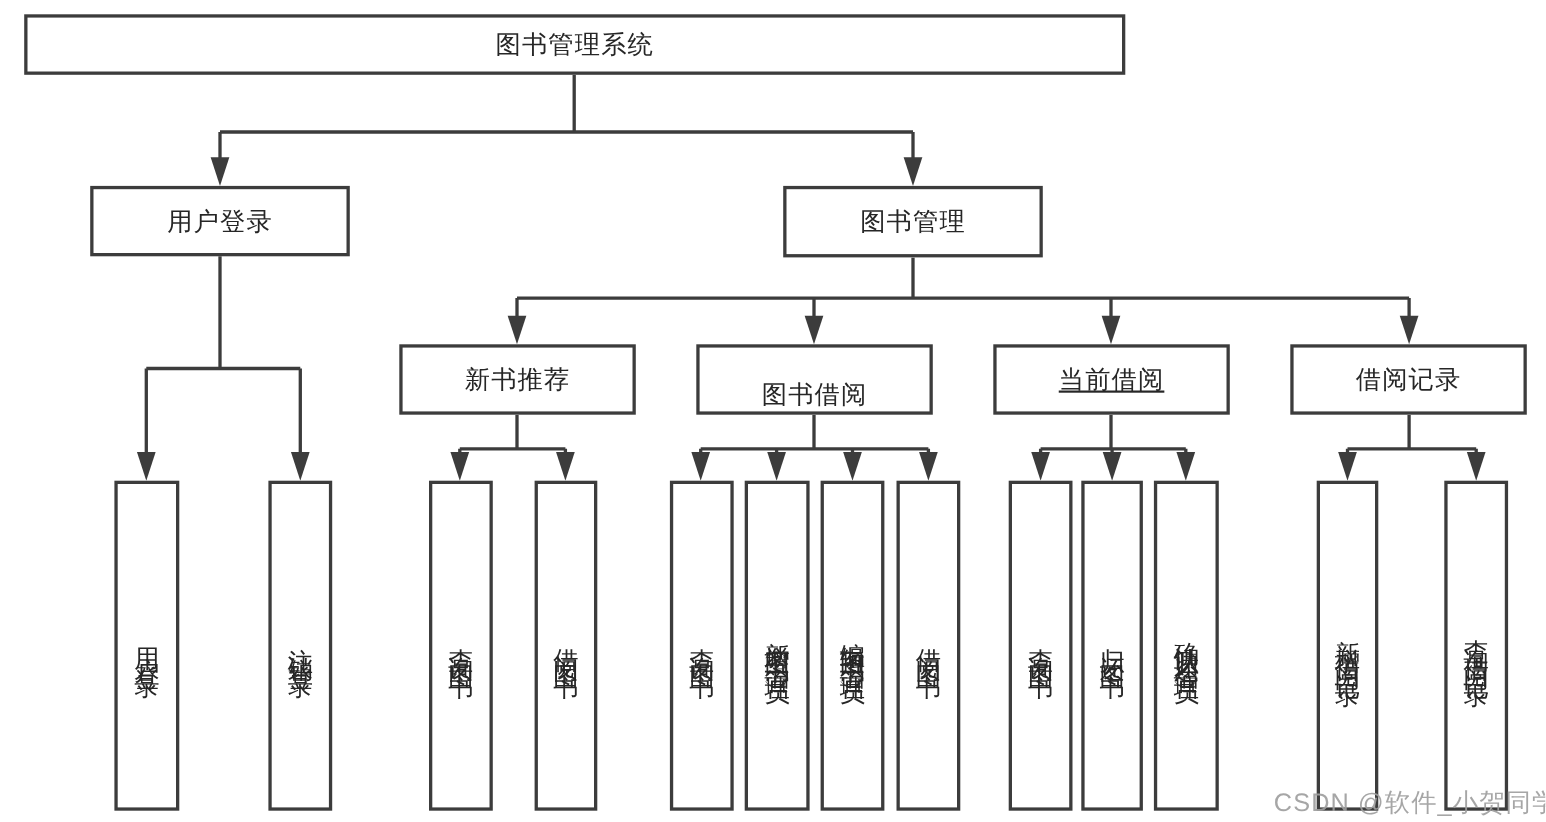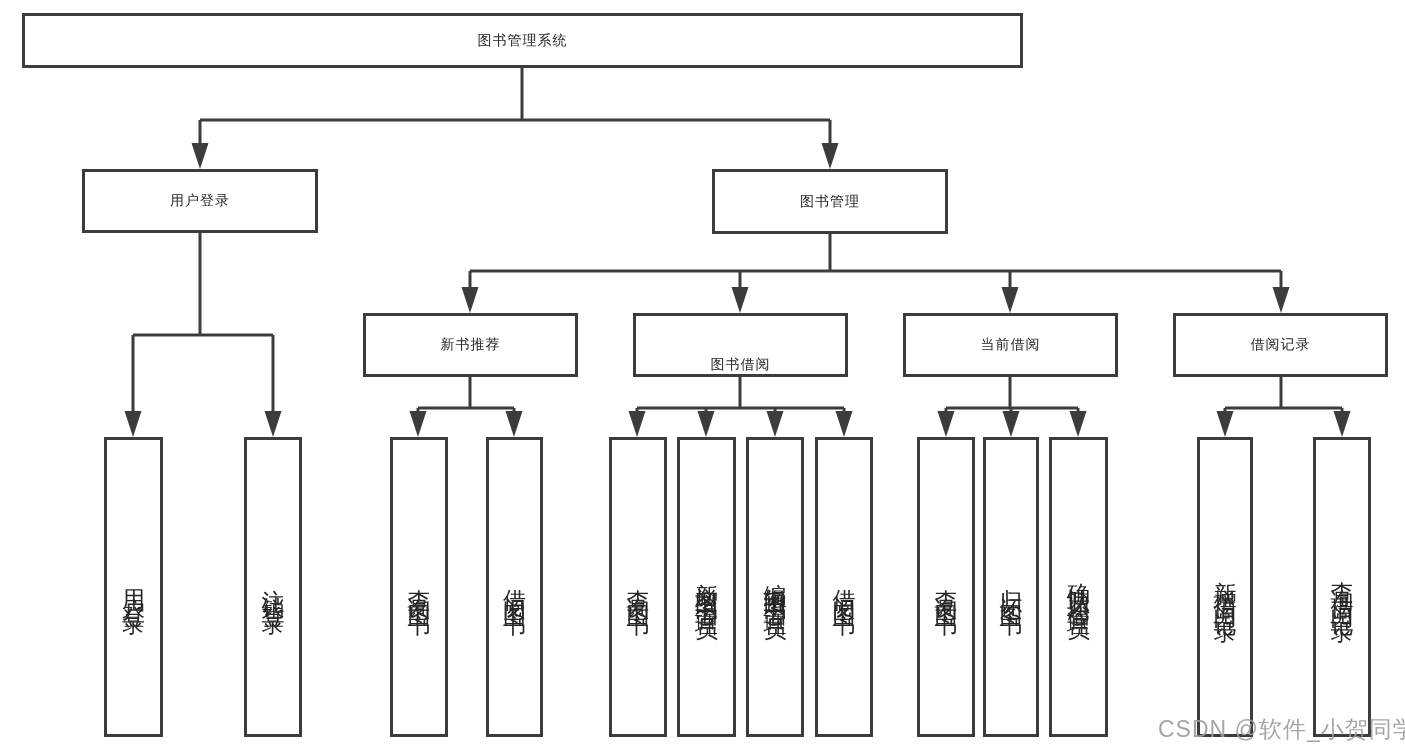--- a/index.html
+++ b/index.html
@@ -5,21 +5,21 @@
   html,body{margin:0;padding:0;background:#ffffff;}
   .canvas{
     position:relative;width:1405px;height:747px;background:#ffffff;
     font-family:"Liberation Sans",sans-serif;overflow:hidden;color:#262626;
   }
   .connectors{position:absolute;left:0;top:0;z-index:0;}
   .box{
     position:absolute;box-sizing:border-box;border:3px solid #3c3c3c;background:#ffffff;
     display:flex;align-items:center;justify-content:center;z-index:1;
   }
-  .hlabel{font-size:14px;letter-spacing:1px;white-space:nowrap;color:#262626;}
+  .hlabel{font-size:23px;letter-spacing:1px;white-space:nowrap;color:#262626;}
   .vlabel{
     writing-mode:vertical-rl;text-orientation:mixed;
     font-size:23px;letter-spacing:8px;line-height:1;color:#262626;white-space:nowrap;
   }
   .watermark{
     position:absolute;left:1158px;top:714px;z-index:2;font-size:23px;
     color:rgba(158,158,158,0.92);white-space:nowrap;letter-spacing:1px;
   }
 </style>
 </head>
@@ -70,21 +70,21 @@
   <div class="box" style="left:712px;top:169px;width:236px;height:65px;">
     <span class="hlabel">图书管理</span>
   </div>
 
   <div class="box" style="left:363px;top:313px;width:215px;height:64px;">
     <span class="hlabel">新书推荐</span>
   </div>
   <div class="box" style="left:633px;top:313px;width:215px;height:64px;align-items:flex-end;">
     <span class="hlabel">图书借阅</span>
   </div>
-  <div class="box" style="left:903px;top:313px;width:215px;height:64px;">
+  <div class="box" style="left:903px;top:313px;width:215px;height:64px;text-decoration:underline;">
     <span class="hlabel">当前借阅</span>
   </div>
   <div class="box" style="left:1173px;top:313px;width:215px;height:64px;">
     <span class="hlabel">借阅记录</span>
   </div>
 
   <div class="box" style="left:104px;top:437px;width:59px;height:300px;">
     <span class="vlabel">用户登录</span>
   </div>
   <div class="box" style="left:244px;top:437px;width:58px;height:300px;">

